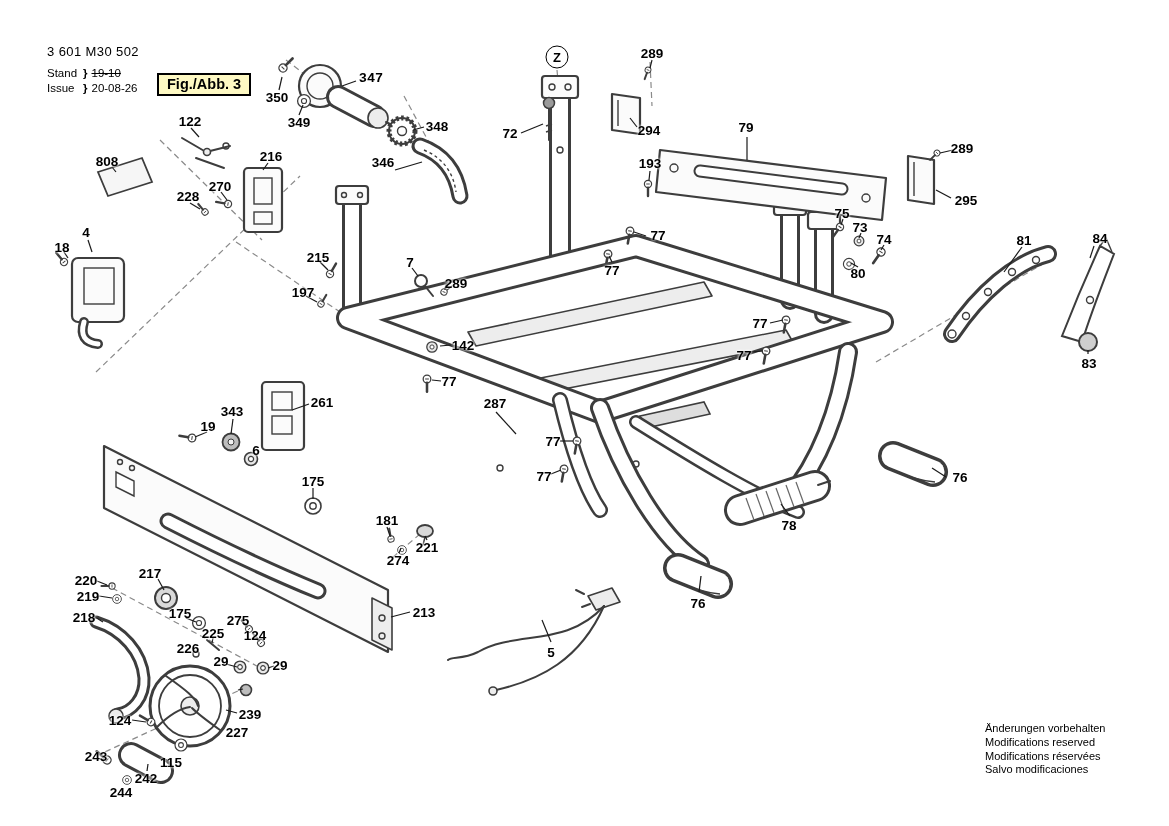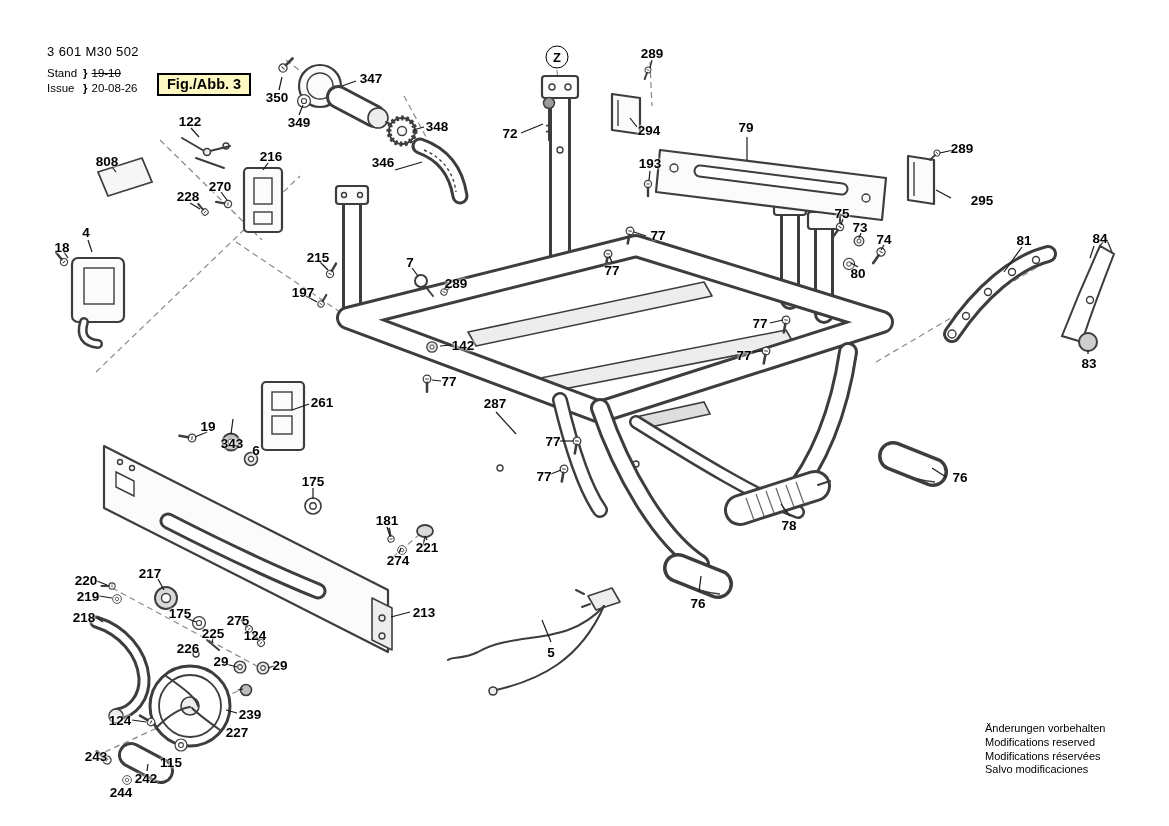--- a/index.html
+++ b/index.html
@@ -399,38 +399,38 @@
     </div>
   </div>
 
   <div class="figbox">Fig./Abb. 3</div>
 
   <div class="zmark">Z</div>
 
   <div id="labels">
       <div class="part-label" style="left: 277px; top: 97px;">350</div>
       <div class="part-label" style="left: 299px; top: 122px;">349</div>
-      <div class="part-label" style="left: 371px; top: 78px;">347</div>
+      <div class="part-label" style="left: 371px; top: 78px; font-family: Liberation Mono, monospace;">347</div>
       <div class="part-label" style="left: 437px; top: 126px;">348</div>
       <div class="part-label" style="left: 383px; top: 162px;">346</div>
       <div class="part-label" style="left: 190px; top: 121px;">122</div>
       <div class="part-label" style="left: 271px; top: 156px;">216</div>
       <div class="part-label" style="left: 107px; top: 161px;">808</div>
       <div class="part-label" style="left: 188px; top: 196px;">228</div>
       <div class="part-label" style="left: 220px; top: 186px;">270</div>
       <div class="part-label" style="left: 62px; top: 247px;">18</div>
       <div class="part-label" style="left: 86px; top: 232px;">4</div>
       <div class="part-label" style="left: 318px; top: 257px;">215</div>
       <div class="part-label" style="left: 303px; top: 292px;">197</div>
       <div class="part-label" style="left: 410px; top: 262px;">7</div>
       <div class="part-label" style="left: 456px; top: 283px;">289</div>
       <div class="part-label" style="left: 463px; top: 345px;">142</div>
       <div class="part-label" style="left: 449px; top: 381px;">77</div>
       <div class="part-label" style="left: 322px; top: 402px;">261</div>
-      <div class="part-label" style="left: 232px; top: 411px; margin-top: 32px;">343</div>
+      <div class="part-label" style="left: 232px; top: 411px;">343</div>
       <div class="part-label" style="left: 208px; top: 426px;">19</div>
       <div class="part-label" style="left: 256px; top: 450px;">6</div>
       <div class="part-label" style="left: 313px; top: 481px;">175</div>
       <div class="part-label" style="left: 387px; top: 520px;">181</div>
       <div class="part-label" style="left: 427px; top: 547px;">221</div>
       <div class="part-label" style="left: 398px; top: 560px;">274</div>
       <div class="part-label" style="left: 86px; top: 580px;">220</div>
       <div class="part-label" style="left: 88px; top: 596px;">219</div>
       <div class="part-label" style="left: 150px; top: 573px;">217</div>
       <div class="part-label" style="left: 84px; top: 617px;">218</div>
@@ -449,21 +449,21 @@
       <div class="part-label" style="left: 146px; top: 778px;">242</div>
       <div class="part-label" style="left: 121px; top: 792px;">244</div>
       <div class="part-label" style="left: 424px; top: 612px;">213</div>
       <div class="part-label" style="left: 495px; top: 403px;">287</div>
       <div class="part-label" style="left: 510px; top: 133px;">72</div>
       <div class="part-label" style="left: 652px; top: 53px;">289</div>
       <div class="part-label" style="left: 649px; top: 130px;">294</div>
       <div class="part-label" style="left: 650px; top: 163px;">193</div>
       <div class="part-label" style="left: 746px; top: 127px;">79</div>
       <div class="part-label" style="left: 962px; top: 148px;">289</div>
-      <div class="part-label" style="left: 966px; top: 200px; margin-left: 16px;">295</div>
+      <div class="part-label" style="left: 966px; top: 200px;">295</div>
       <div class="part-label" style="left: 842px; top: 213px;">75</div>
       <div class="part-label" style="left: 860px; top: 227px;">73</div>
       <div class="part-label" style="left: 884px; top: 239px;">74</div>
       <div class="part-label" style="left: 858px; top: 273px;">80</div>
       <div class="part-label" style="left: 658px; top: 235px;">77</div>
       <div class="part-label" style="left: 612px; top: 270px;">77</div>
       <div class="part-label" style="left: 760px; top: 323px;">77</div>
       <div class="part-label" style="left: 744px; top: 355px;">77</div>
       <div class="part-label" style="left: 553px; top: 441px;">77</div>
       <div class="part-label" style="left: 544px; top: 476px;">77</div>

